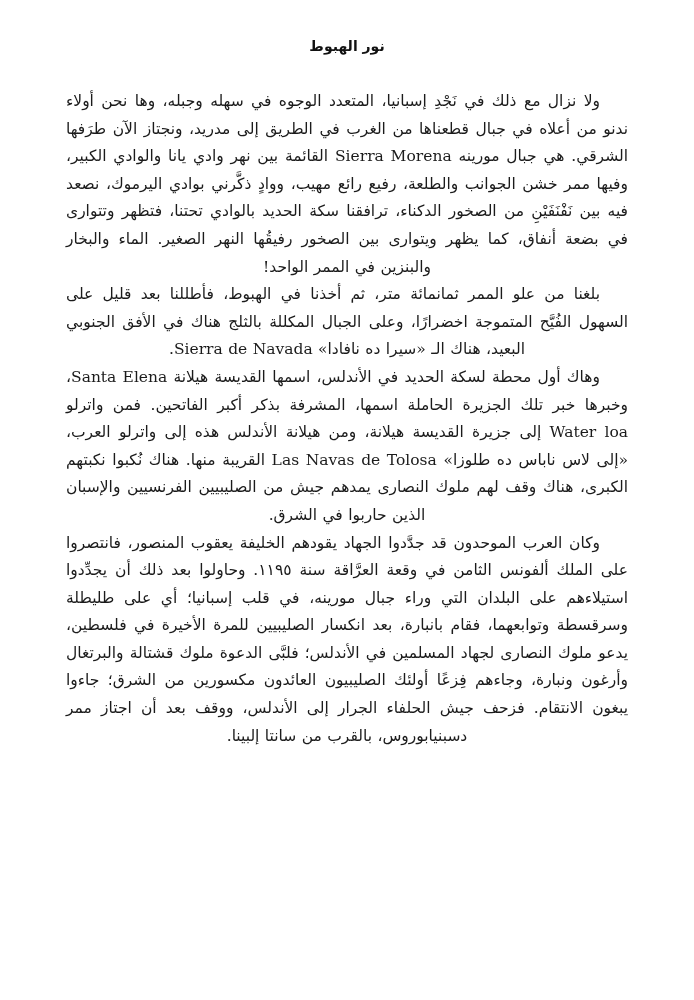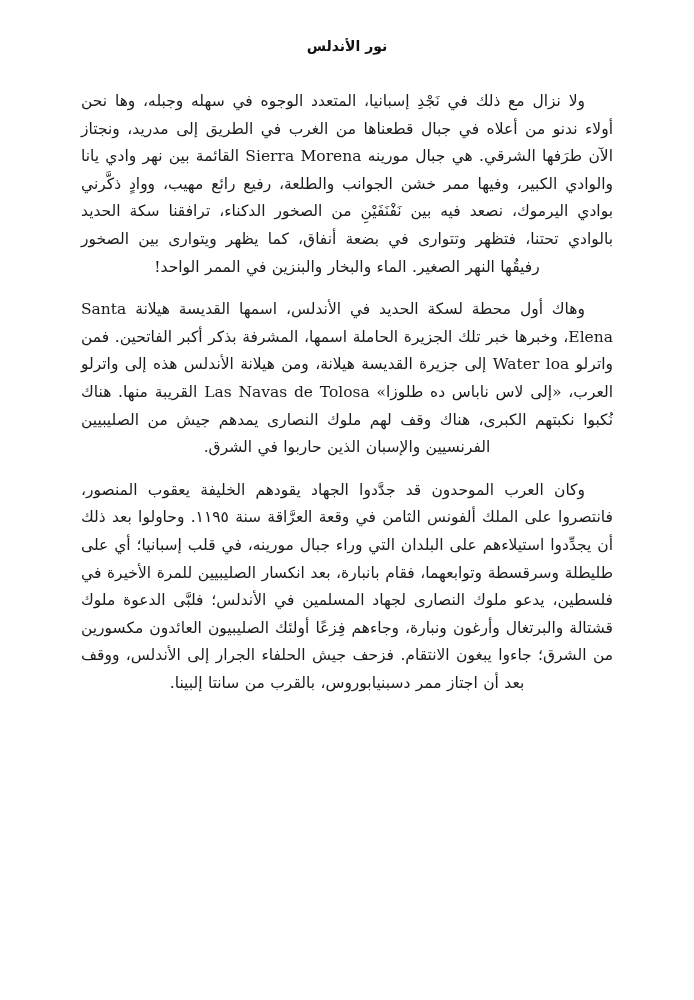--- a/index.html
+++ b/index.html
@@ -23,35 +23,36 @@
   .chapter-title {
     text-align: center;
     font-size: 14px;
     font-weight: 700;
     letter-spacing: 0;
     margin: 0 0 34px 0;
     color: #111111;
     font-family: "DejaVu Sans", sans-serif;
   }
   .body-text p {
-    margin: 15px;
+    margin: 0;
     padding: 0;
     font-size: 15.5px;
     line-height: 27.6px;
     text-align: justify;
     text-align-last: center;
     text-indent: 28px;
     word-spacing: 0.5px;
     color: #1b1b1b;
   }
 </style>
 </head>
 <body>
 
 <div class="page">
-  <h1 class="chapter-title">نور الأندلس</h1>
+  <h1 class="chapter-title">نور الهبوط</h1>
 
   <div class="body-text">
     <p>ولا نزال مع ذلك في نَجْدِ إسبانيا، المتعدد الوجوه في سهله وجبله، وها نحن أولاء ندنو من أعلاه في جبال قطعناها من الغرب في الطريق إلى مدريد، ونجتاز الآن طرَفها الشرقي. هي جبال مورينه Sierra Morena القائمة بين نهر وادي يانا والوادي الكبير، وفيها ممر خشن الجوانب والطلعة، رفيع رائع مهيب، ووادٍ ذكَّرني بوادي اليرموك، نصعد فيه بين نَفْنَفَيْنِ من الصخور الدكناء، ترافقنا سكة الحديد بالوادي تحتنا، فتظهر وتتوارى في بضعة أنفاق، كما يظهر ويتوارى بين الصخور رفيقُها النهر الصغير. الماء والبخار والبنزين في الممر الواحد!</p>
+    <p>بلغنا من علو الممر ثمانمائة متر، ثم أخذنا في الهبوط، فأطللنا بعد قليل على السهول الفُيَّح المتموجة اخضرارًا، وعلى الجبال المكللة بالثلج هناك في الأفق الجنوبي البعيد، هناك الـ «سيرا ده نافادا» Sierra de Navada.</p>
     <p>وهاك أول محطة لسكة الحديد في الأندلس، اسمها القديسة هيلانة Santa Elena، وخبرها خبر تلك الجزيرة الحاملة اسمها، المشرفة بذكر أكبر الفاتحين. فمن واترلو Water loa إلى جزيرة القديسة هيلانة، ومن هيلانة الأندلس هذه إلى واترلو العرب، «إلى لاس ناباس ده طلوزا» Las Navas de Tolosa القريبة منها. هناك نُكبوا نكبتهم الكبرى، هناك وقف لهم ملوك النصارى يمدهم جيش من الصليبيين الفرنسيين والإسبان الذين حاربوا في الشرق.</p>
     <p>وكان العرب الموحدون قد جدَّدوا الجهاد يقودهم الخليفة يعقوب المنصور، فانتصروا على الملك ألفونس الثامن في وقعة العرَّاقة سنة ١١٩٥. وحاولوا بعد ذلك أن يجدِّدوا استيلاءهم على البلدان التي وراء جبال مورينه، في قلب إسبانيا؛ أي على طليطلة وسرقسطة وتوابعهما، فقام بانبارة، بعد انكسار الصليبيين للمرة الأخيرة في فلسطين، يدعو ملوك النصارى لجهاد المسلمين في الأندلس؛ فلبَّى الدعوة ملوك قشتالة والبرتغال وأرغون ونبارة، وجاءهم فِزعًا أولئك الصليبيون العائدون مكسورين من الشرق؛ جاءوا يبغون الانتقام. فزحف جيش الحلفاء الجرار إلى الأندلس، ووقف بعد أن اجتاز ممر دسبنيابوروس، بالقرب من سانتا إلبينا.</p>
   </div>
 </div>
 
 </body></html>

